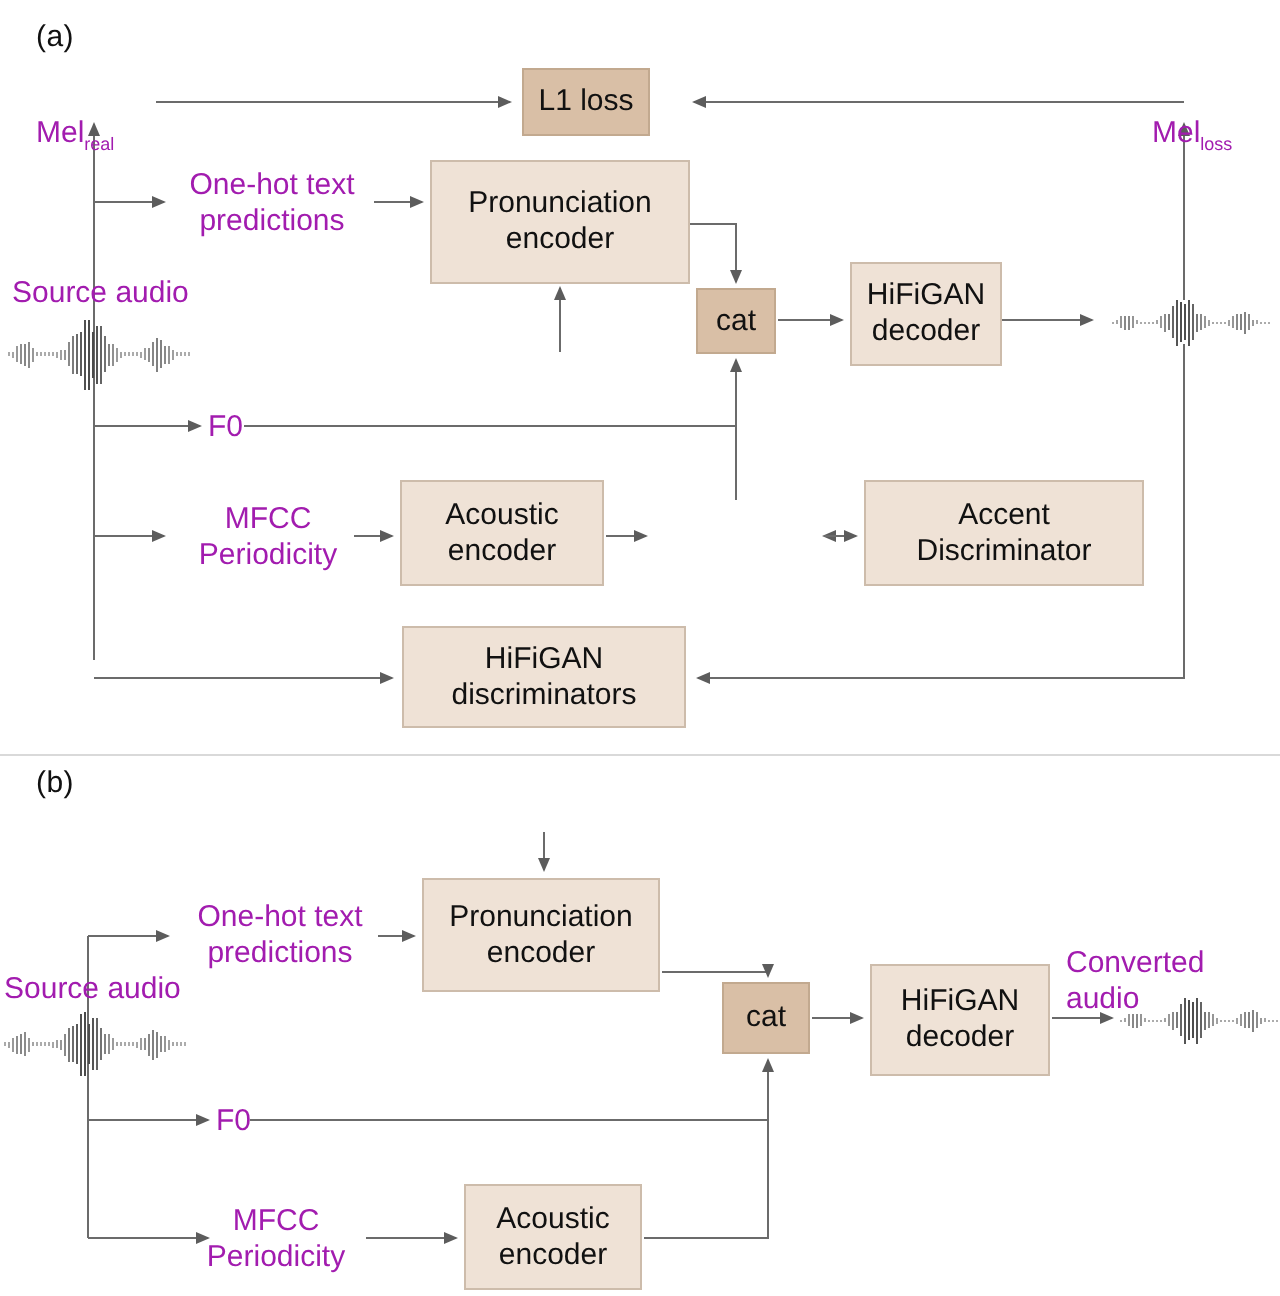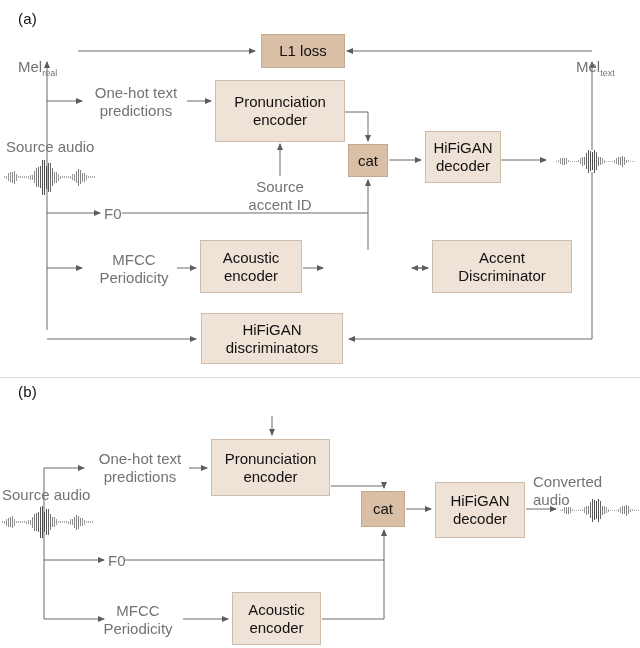--- a/index.html
+++ b/index.html
@@ -23,21 +23,21 @@
     border:1px solid #b9a894;
     display:flex;align-items:center;justify-content:center;
     text-align:center;line-height:1.18;
     font-size:15px;color:#111;
   }
   .box.light{background:#efe2d6;border-color:#cdbcab;}
   .box.dark{background:#d9bfa6;border-color:#c2a98f;}
   .box span{display:block;padding:0 4px;}
 
   .txt{
-    position:absolute;font-size:15px;color:#737373;text-align:center;
+    position:absolute;font-size:15px;color:#a21caf;text-align:center;
     line-height:1.18;white-space:pre-line;
   }
   .txt.left{text-align:left;}
   .sub{font-size:9px;vertical-align:sub;letter-spacing:0px;}
 
   
   .wave{position:absolute;display:flex;align-items:center;gap:1px;}
   .wave i{display:block;width:1px;background:#4a4a4a;border-radius:0;}
 </style>
 </head>
@@ -118,24 +118,24 @@
     </g>
   </svg>
 
   <div class="panel-label" style="left:18px;top:10px;">(a)</div>
 
   <div class="txt left" style="left:18px;top:40px;">
     <span>Mel</span><span class="sub">real</span>
   </div>
 
   <div class="txt left" style="left:576px;top:40px;">
-    <span>Mel</span><span class="sub">text</span>
-  </div>
-
-  <div class="box dark" style="left:261px;top:34px;width:84px;height:34px;">
+    <span>Mel</span><span class="sub">loss</span>
+  </div>
+
+  <div class="box dark" style="left:261px;top:34px;width:64px;height:34px;">
     <span>L1 loss</span>
   </div>
 
   <div class="txt" style="left:86px;top:84px;width:100px;">One-hot text
 predictions</div>
 
   <div class="box light" style="left:215px;top:80px;width:130px;height:62px;">
     <span>Pronunciation
 encoder</span>
   </div>
@@ -183,22 +183,20 @@
       <i style="height: 14px; opacity: 0.69;"></i>
       <i style="height: 9px; opacity: 0.65;"></i>
       <i style="height: 9px; opacity: 0.59;"></i>
       <i style="height: 5px; opacity: 0.53;"></i>
       <i style="height: 2px; opacity: 0.49;"></i>
       <i style="height: 2px; opacity: 0.47;"></i>
       <i style="height: 2px; opacity: 0.46;"></i>
       <i style="height: 2px; opacity: 0.45;"></i>
     </div>
 
-  <div class="txt" style="left:234px;top:178px;width:92px;">Source
-accent ID</div>
 
   <div class="box dark" style="left:348px;top:144px;width:40px;height:33px;">
     <span>cat</span>
   </div>
 
   <div class="box light" style="left:425px;top:131px;width:76px;height:52px;">
     <span>HiFiGAN
 decoder</span>
   </div>
 

